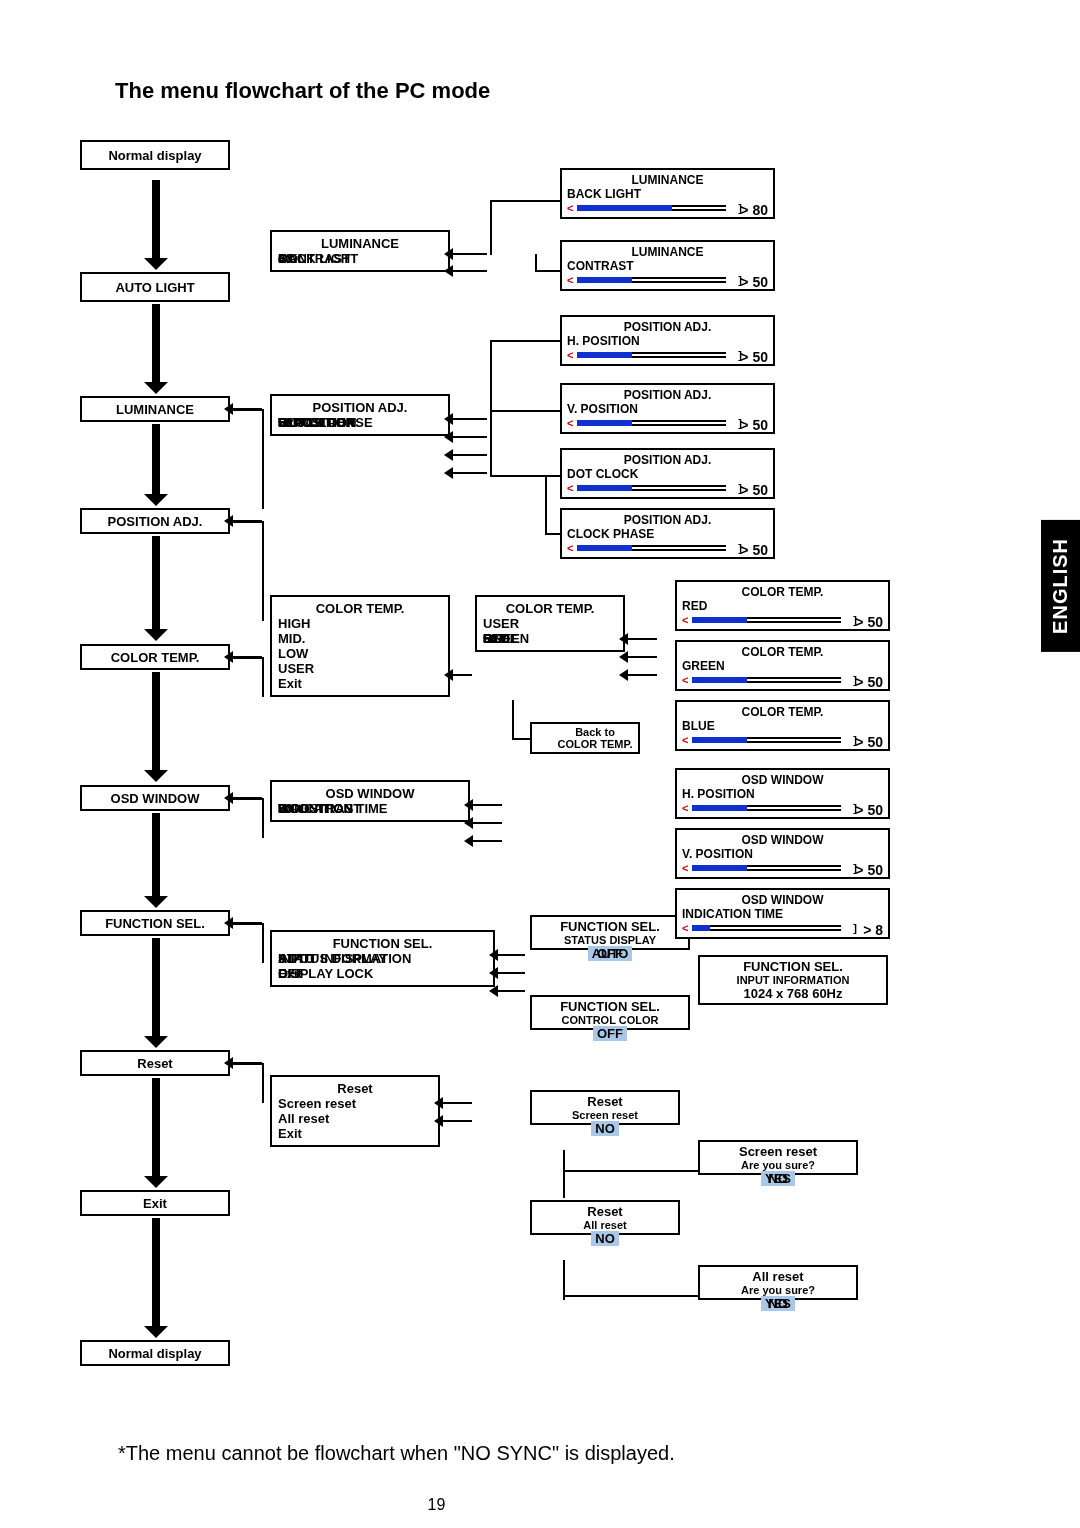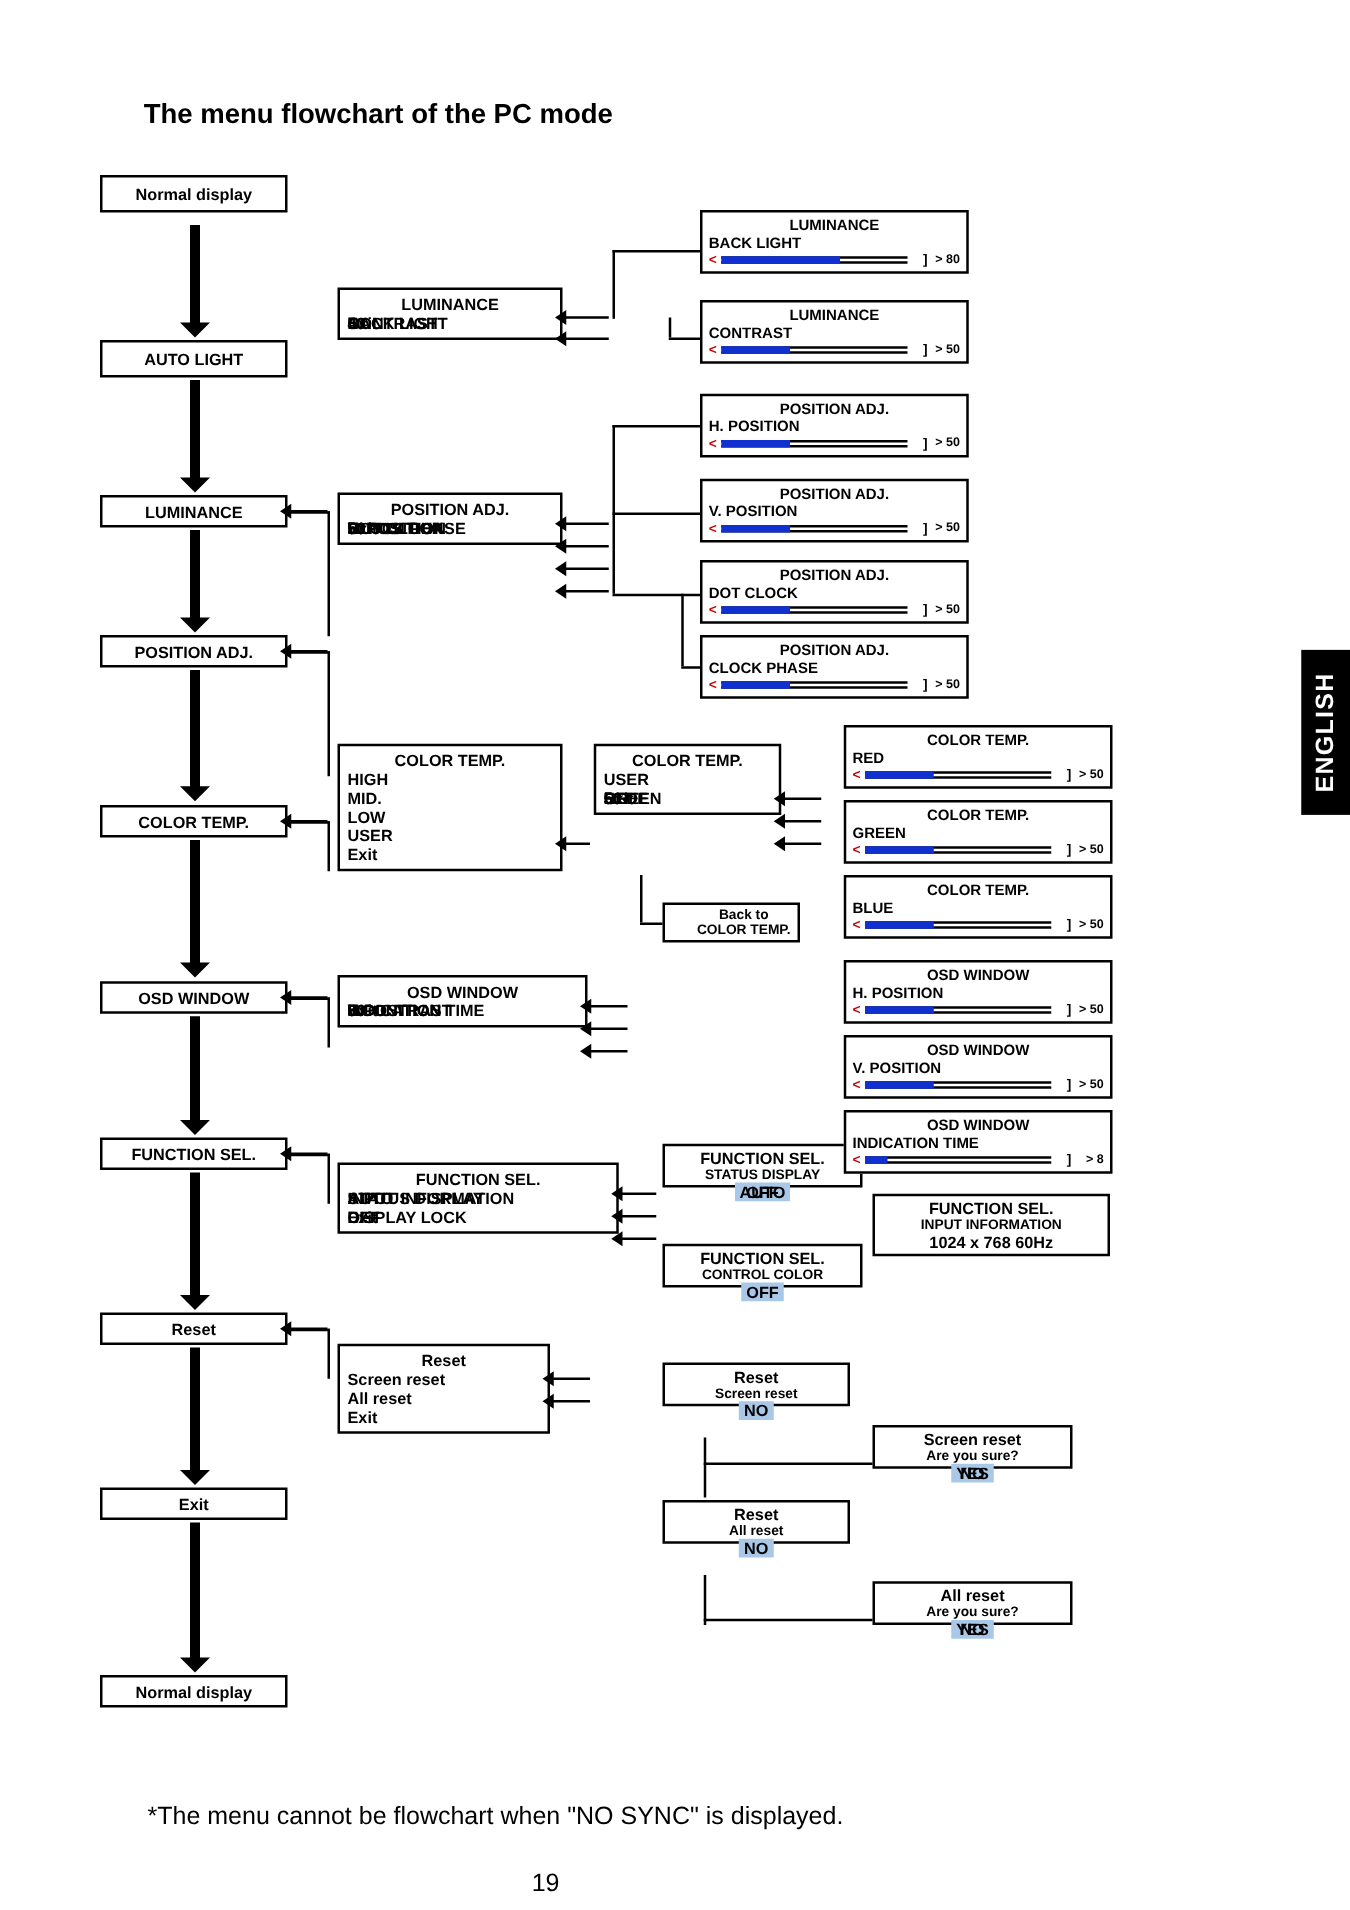--- a/index.html
+++ b/index.html
@@ -36,21 +36,21 @@
     left: 118px;
     top: 1442px;
     font-size: 20px;
   }
   .pagenum {
     position: absolute;
     left: 0;
     width: 873px;
     top: 1496px;
     text-align: center;
-    font-size: 20px;
+    font-size: 16px;
   }
   .chart {
     position: absolute;
     left: 80px;
     top: 140px;
     width: 820px;
     height: 1270px;
     font-size: 13px;
   }
   .chart * { position: absolute; }
@@ -76,21 +76,21 @@
     background: #fff;
     width: 215px;
     padding: 3px 5px;
     font-weight: bold;
   }
   .slider-box .sh { position: static; text-align: center; font-size: 12px; width: 100%; }
   .slider-box .sl { position: static; font-size: 12px; width: 100%; }
   .slider-box .track { position: relative; height: 10px; margin-top: 3px; width: 100%; }
   .track .lt { position: absolute; left: 0; top: -2px; font-size: 11px; color: #c00; }
   .track .rt { position: absolute; right: 26px; top: -2px; font-size: 11px; }
-  .track .val { position: absolute; right: 0; top: -2px; font-size: 10px; font-weight: bold; }
+  .track .val { position: absolute; right: 0; top: -2px; font-size: 14px; font-weight: bold; }
   .track .bar { position: absolute; left: 10px; right: 42px; top: 1px; height: 6px; border-top: 2px solid #000; border-bottom: 2px solid #000; }
   .track .fill { position: absolute; left: 10px; width: 55px; top: 1px; height: 6px; background: #1030d0; }
   .track .fill.f80 { width: 95px; }
   .track .fill.f8 { width: 18px; }
   .arrow-down {
     width: 8px;
     background: #000;
   }
   .arrow-down::after {
     content: "";

